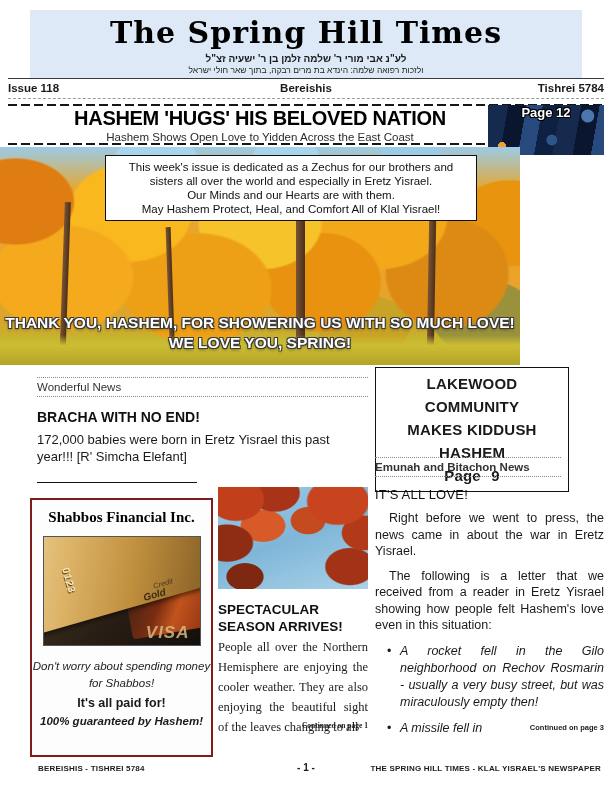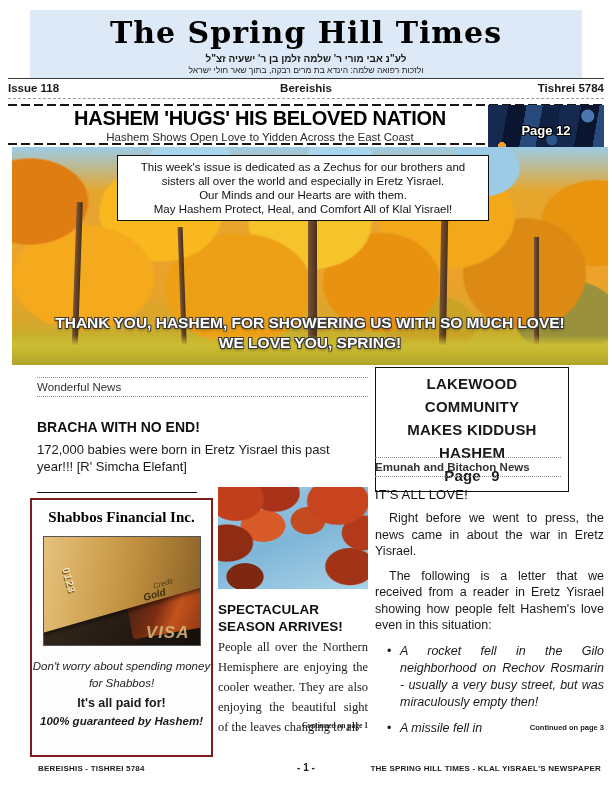--- a/index.html
+++ b/index.html
@@ -22,26 +22,26 @@
   .headline-wrap{left:40px;top:107px;width:440px;text-align:center;}
   .headline{font-size:20px;font-weight:bold;letter-spacing:-0.3px;line-height:22px;color:#000000;}
   .subhead{font-size:11.5px;line-height:14px;color:#2c2c2c;margin-top:1px;}
 
   .badge{left:488px;top:105px;width:116px;height:50px;
     background:
       radial-gradient(circle 7px at 12% 82%, #f0a030 0 55%, rgba(0,0,0,0) 60%),
       radial-gradient(circle 12px at 86% 22%, #4a77ad 0 50%, rgba(0,0,0,0) 58%),
       radial-gradient(circle 10px at 55% 70%, #2e5588 0 50%, rgba(0,0,0,0) 58%),
       repeating-linear-gradient(100deg,#16294e 0 20px,#0a1630 20px 38px,#27497c 38px 54px,#0f2142 54px 72px);
-    display:flex;align-items:center;justify-content:center;}
+    display:flex;align-items:flex-start;justify-content:center;}
   .badge-text{color:#fff;font-weight:bold;font-size:13px;
     text-shadow:-1px -1px 0 #000,1px -1px 0 #000,-1px 1px 0 #000,1px 1px 0 #000;}
 
   
-  .photo{left:12px;top:147px;width:596px;height:218px;overflow:hidden;
+  .photo{left:0;top:147px;width:520px;height:218px;overflow:hidden;
     background:
       radial-gradient(ellipse 70px 50px at 30% 8%, #a8d4ec 0 60%, rgba(0,0,0,0) 63%),
       radial-gradient(ellipse 55px 40px at 55% 6%, #a8d4ec 0 60%, rgba(0,0,0,0) 63%),
       radial-gradient(ellipse 60px 45px at 79% 10%, #9ccbe6 0 60%, rgba(0,0,0,0) 63%),
       radial-gradient(ellipse 95px 70px at 3% 25%, #e07d12 0 60%, rgba(0,0,0,0) 63%),
       radial-gradient(ellipse 115px 85px at 12% 60%, #f5a91c 0 60%, rgba(0,0,0,0) 63%),
       radial-gradient(ellipse 100px 80px at 25% 30%, #f8b81e 0 60%, rgba(0,0,0,0) 63%),
       radial-gradient(ellipse 120px 90px at 38% 65%, #eda016 0 60%, rgba(0,0,0,0) 63%),
       radial-gradient(ellipse 100px 75px at 50% 35%, #f6c32a 0 60%, rgba(0,0,0,0) 63%),
       radial-gradient(ellipse 95px 80px at 62% 62%, #e89210 0 60%, rgba(0,0,0,0) 63%),
@@ -62,21 +62,21 @@
   .ded-box{position:absolute;left:105px;top:8px;width:358px;background:#ffffff;border:1.5px solid #111;
     text-align:center;font-size:11.5px;line-height:14px;padding:4px 6px;color:#111;}
   .overlay{position:absolute;left:0;bottom:12px;width:100%;text-align:center;color:#fff;font-weight:800;
     font-size:15.5px;line-height:20px;
     text-shadow:-1px -1px 0 #3a3a3a,1px -1px 0 #3a3a3a,-1px 1px 0 #3a3a3a,1px 1px 0 #3a3a3a,0 2px 3px rgba(0,0,0,.45);}
 
   
   .left-col{left:37px;top:377px;width:331px;}
   .section-head{font-size:11.5px;font-weight:normal;color:#333;padding:3px 0;
     border-top:1.5px dotted #8a8a8a;border-bottom:1.5px dotted #8a8a8a;}
-  .bracha-head{margin-top:22px;font-size:14px;font-weight:bold;color:#101010;}
+  .bracha-head{margin-top:12px;font-size:14px;font-weight:bold;color:#101010;}
   .bracha-body{margin-top:6px;font-size:13px;line-height:17px;}
   .underscore{margin-top:16px;width:160px;border-bottom:1.3px solid #111;height:1px;}
 
   
   .ad{left:30px;top:498px;width:183px;height:259px;border:2px solid #7f1d1d;background:#fdfdfe;
     text-align:center;box-sizing:border-box;}
   .ad-title{font-family:"Liberation Serif",serif;font-weight:bold;font-size:15px;margin-top:9px;color:#000;}
   .card{position:relative;margin:10px auto 0 auto;width:156px;height:108px;border:1px solid #555;overflow:hidden;
     background:linear-gradient(135deg,#4a3a28 0%,#2a1f16 55%,#140e0a 100%);}
   .redcard{position:absolute;right:-8px;top:44px;width:80px;height:52px;transform:rotate(-10deg);

